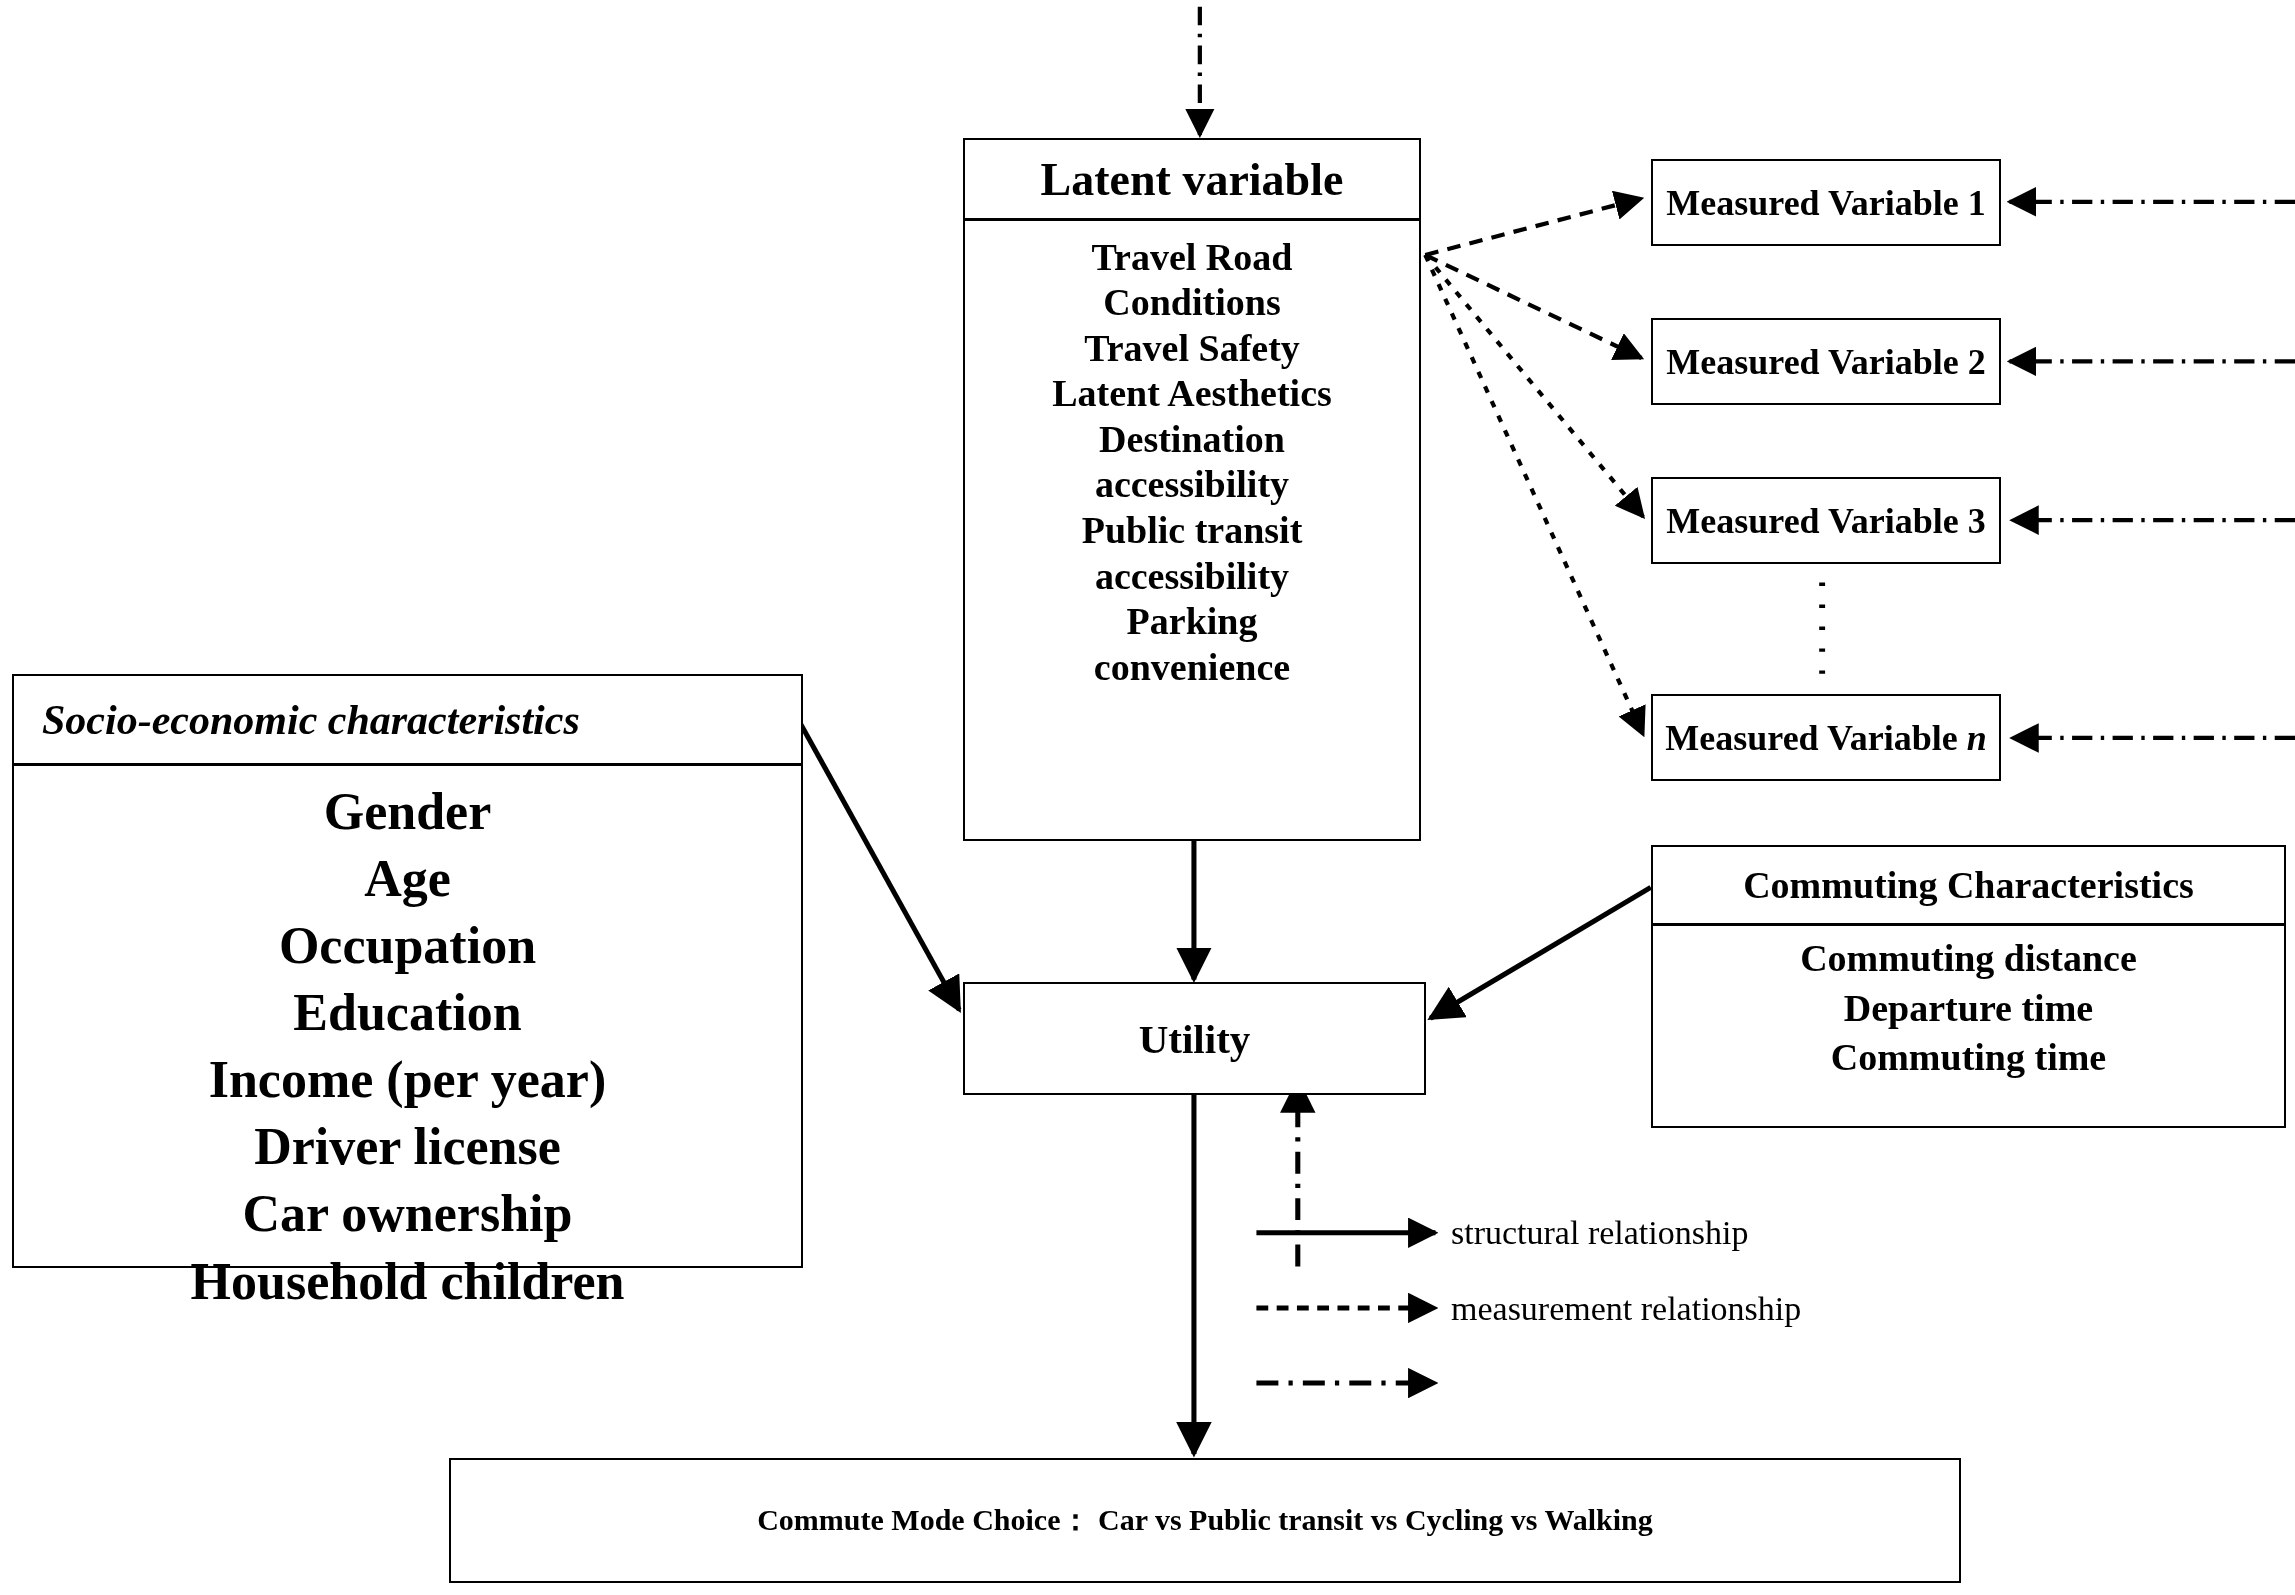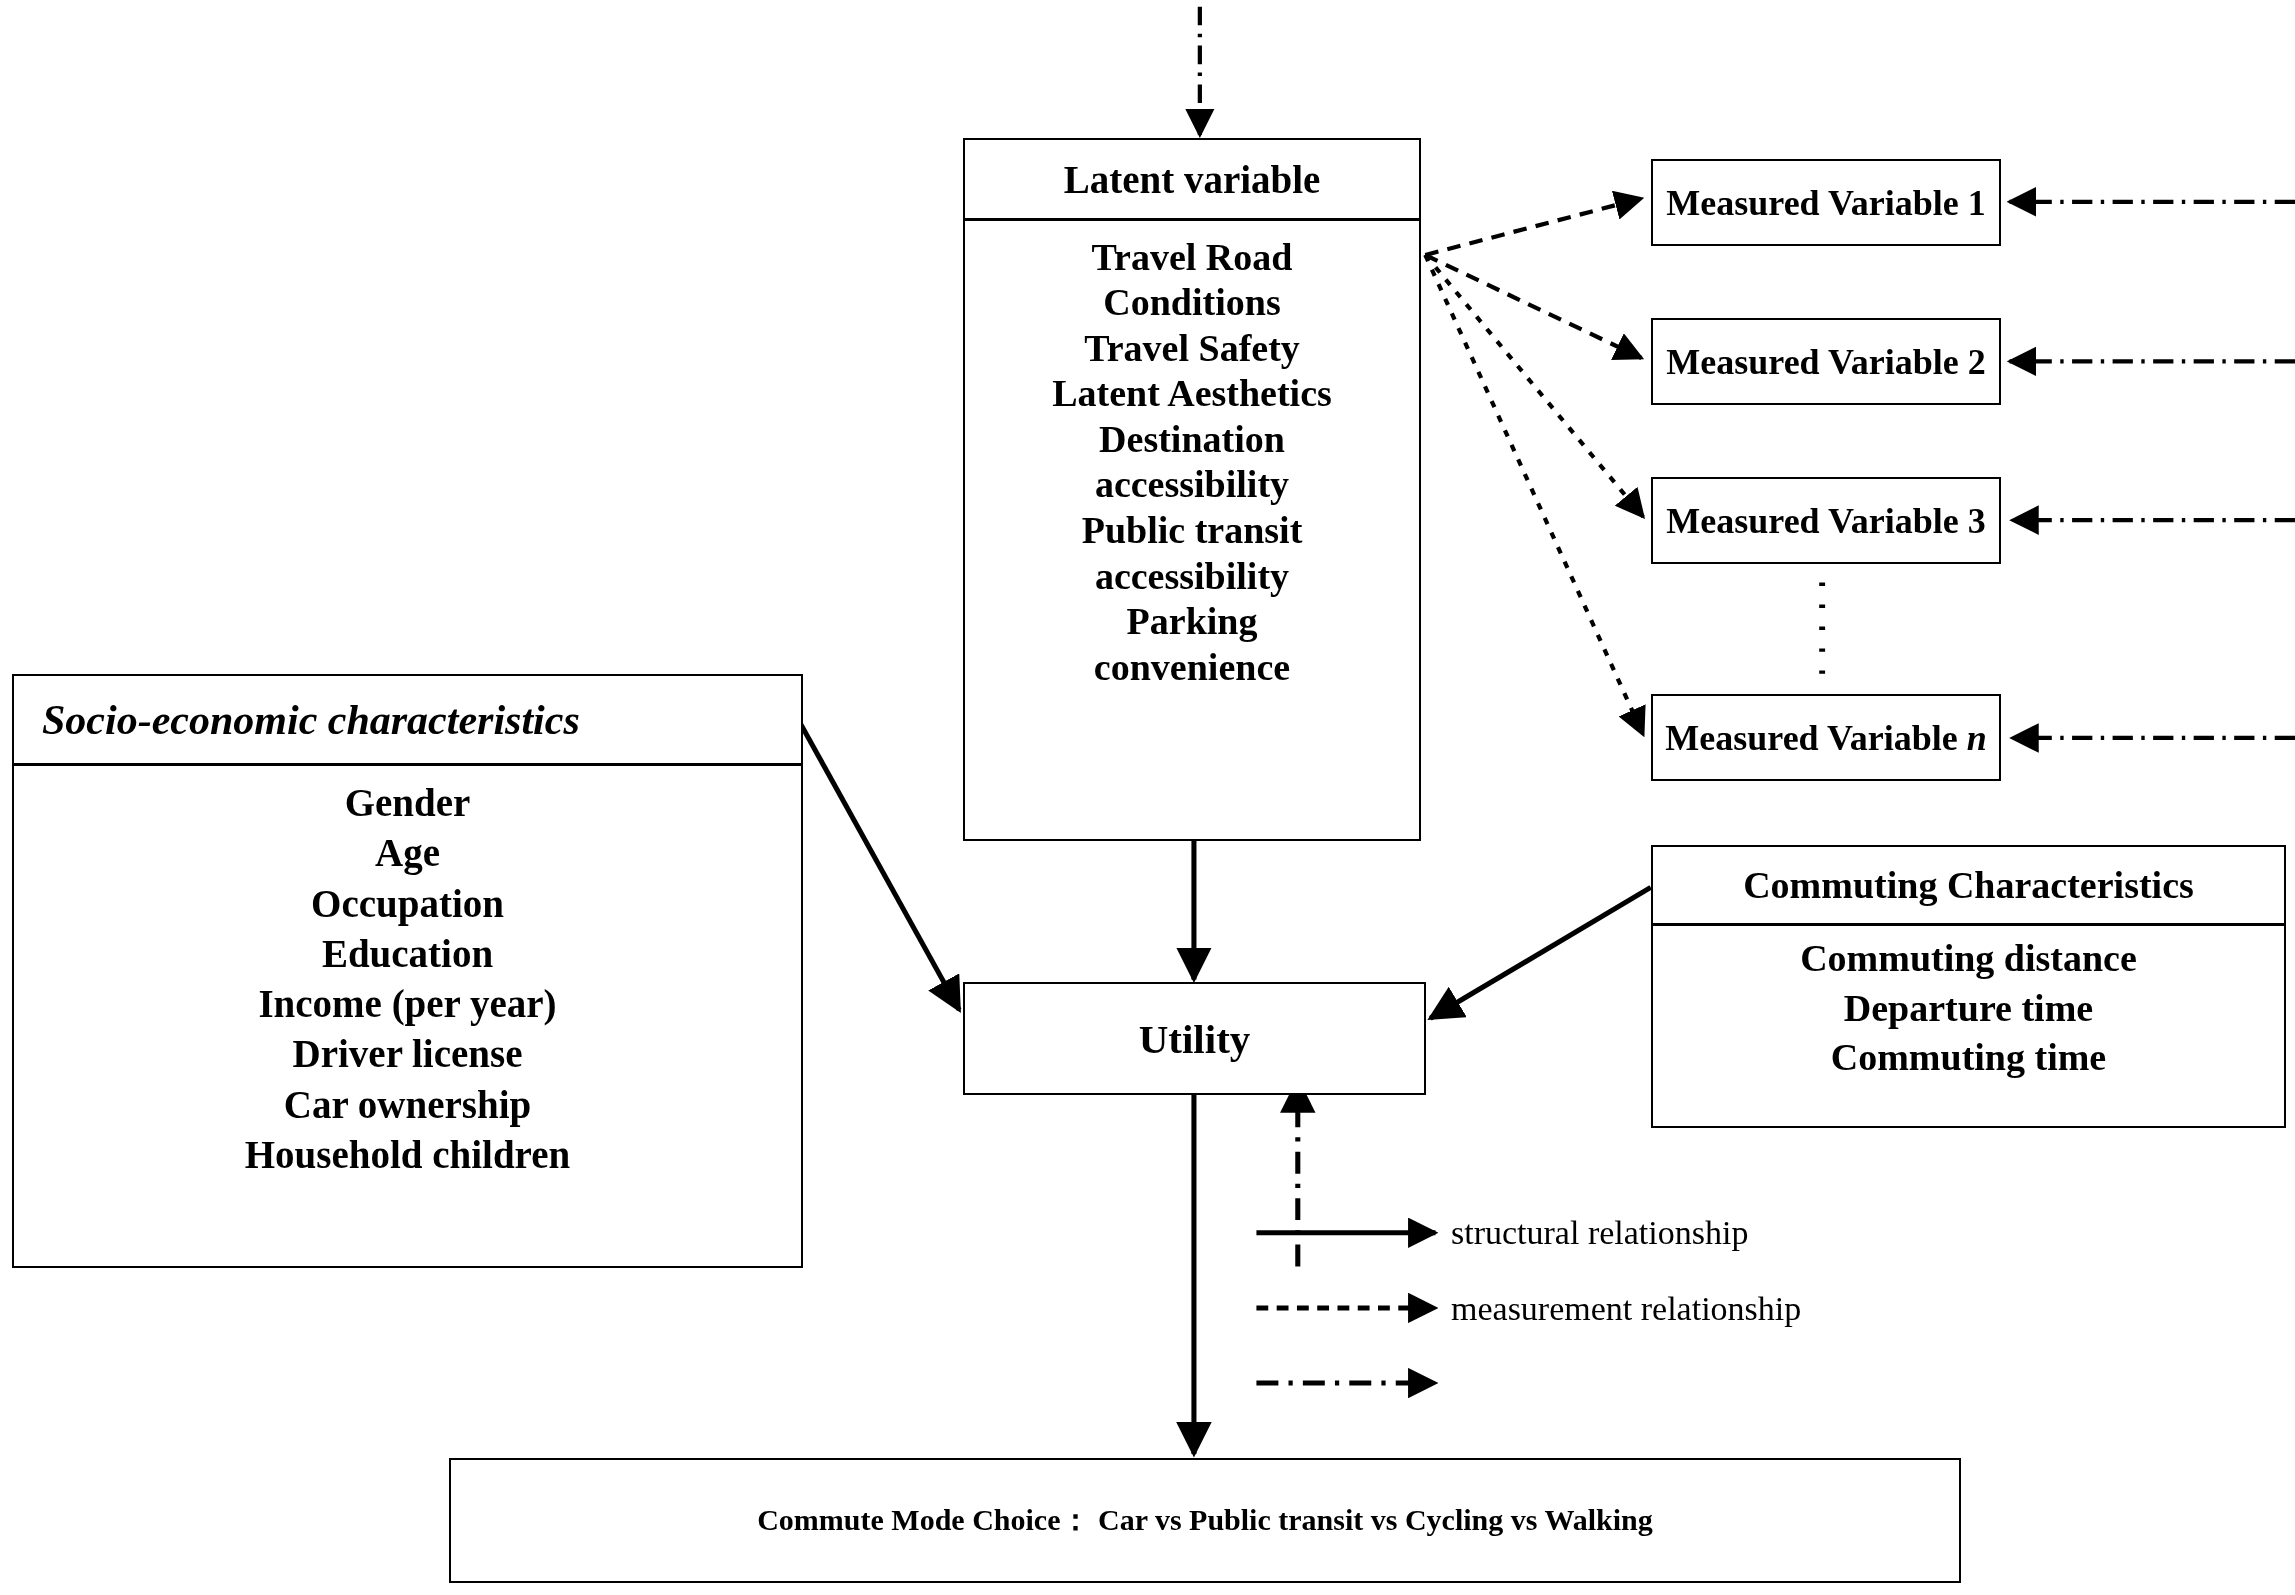--- a/index.html
+++ b/index.html
@@ -7,28 +7,28 @@
   body{width:2295px;height:1595px;font-family:"Liberation Serif",serif;color:#000;}
   #stage{position:relative;width:2295px;height:1595px;overflow:hidden;background:#fff;}
 
   .box{position:absolute;border:2.5px solid #000;background:#fff;box-sizing:border-box;}
   .hdr{font-weight:bold;text-align:center;display:flex;align-items:center;justify-content:center;box-sizing:border-box;}
   .bdy{text-align:center;box-sizing:border-box;font-weight:bold;}
   .divider{border-bottom:3.4px solid #000;}
 
   
   #latent-box{left:963px;top:138px;width:458px;height:703px;}
-  #latent-header{height:81px;font-size:39px;}
+  #latent-header{height:81px;font-size:46px;}
   #latent-body{padding-top:13.5px;font-size:38px;line-height:1.20;}
   #latent-body .li{white-space:pre-line;}
 
   
   #socio-box{left:12px;top:674px;width:791px;height:594px;}
   #socio-header{height:90px;font-size:42px;padding-left:28px;justify-content:flex-start;font-style:italic;}
-  #socio-body{padding-top:12px;font-size:39px;line-height:1.29;}
+  #socio-body{padding-top:12px;font-size:52px;line-height:1.29;}
 
   
   .mv{left:1651px;width:350px;height:87px;}
   .mv .lbl{height:100%;display:flex;align-items:center;justify-content:center;font-size:36px;font-weight:bold;white-space:pre;}
   .mv .it{font-style:italic;}
   #mv1{top:159px;}
   #mv2{top:318px;}
   #mv3{top:477px;}
   #mvn{top:694px;}
 

